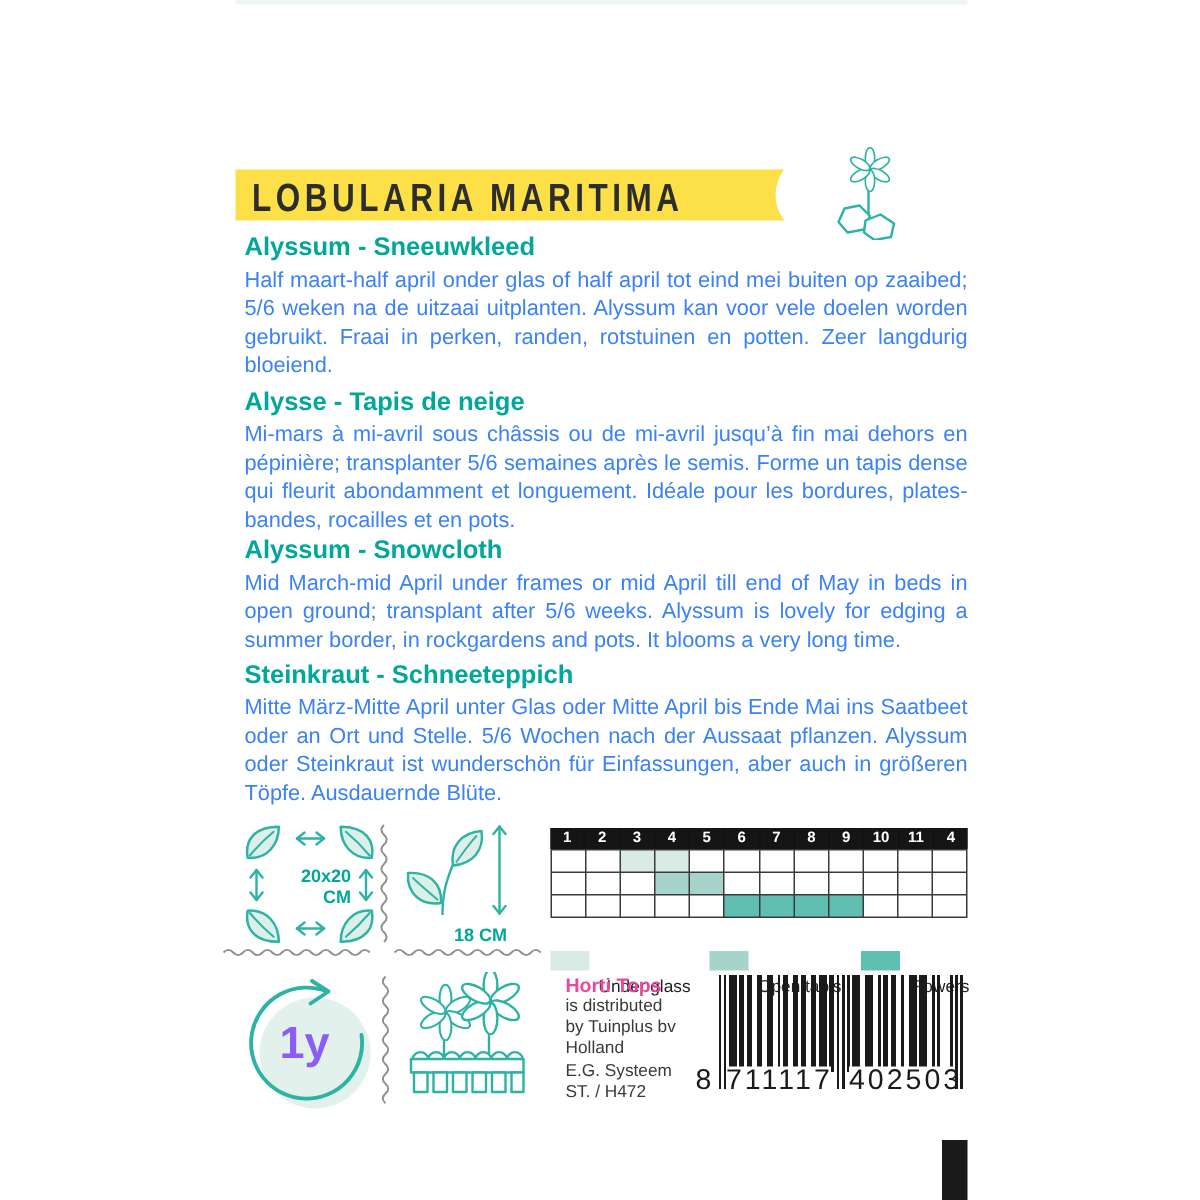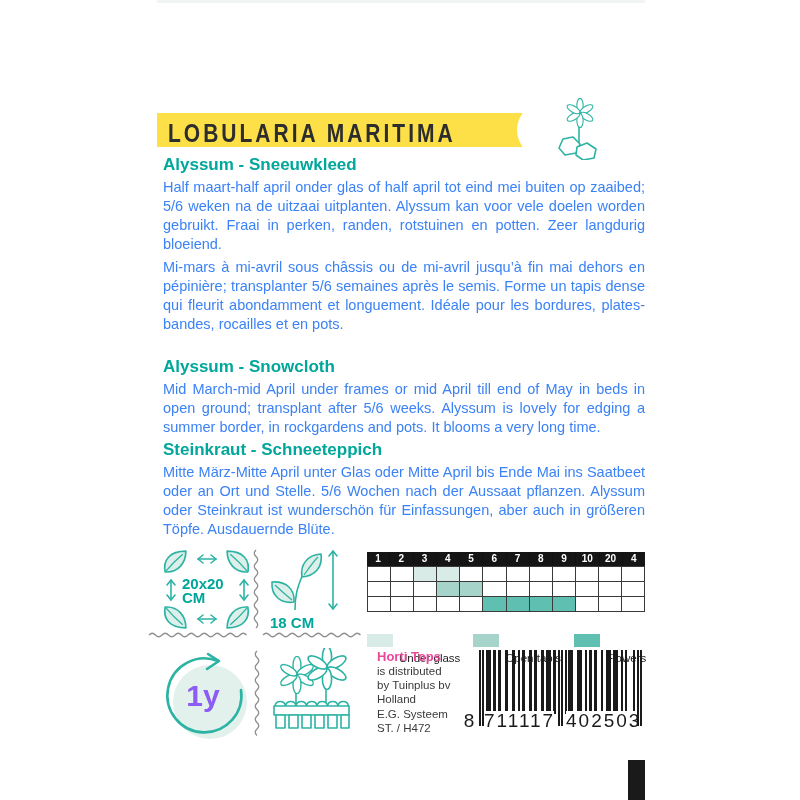--- a/index.html
+++ b/index.html
@@ -25,21 +25,21 @@
   .sec{left:163px;width:482px;}
   .sec h2{margin:0 0 4px 0;font-size:17px;line-height:19px;color:#00a79a;font-weight:700;}
   .sec p{margin:0;font-size:14.5px;line-height:19px;color:#3b82f6;text-align:justify;}
   .sec-nl{top:155px;} .sec-fr{top:258px;} .sec-en{top:357px;} .sec-de{top:440px;}
 
   
   .cellA{left:160px;top:548px;width:96px;height:86px;}
   .cellB{left:266px;top:548px;width:102px;height:88px;}
   .cellC{left:158px;top:648px;width:96px;height:96px;}
   .cellD{left:272px;top:648px;width:84px;height:90px;}
-  .teal-label{color:#00a79a;font-weight:700;font-size:15px;line-height:14px;text-align:left;}
+  .teal-label{color:#00a79a;font-weight:700;font-size:12px;line-height:14px;text-align:right;}
   .oneY{
     position:absolute;left:0;top:0;width:96px;height:96px;display:flex;align-items:center;justify-content:center;
     font-size:30px;font-weight:700;color:#8b5cf6;padding-right:6px;box-sizing:border-box;
   }
 
   
   .wave{color:#8f8f8f;}
   .wave-h1{left:148px;top:631px;}
   .wave-h2{left:262px;top:631px;}
   .wave-v1{left:252px;top:549px;}
@@ -131,20 +131,21 @@
     <path d="M28 49 L38 45 L47 51 L45 60 L34 62 L27 57 Z" fill="#fff"></path>
   </g>
   <use href="#daisy" x="16" y="0" width="30" height="30"></use>
 </svg>
 
 <div class="abs sec sec-nl">
   <h2>Alyssum - Sneeuwkleed</h2>
   <p>Half maart-half april onder glas of half april tot eind mei buiten op zaaibed; 5/6 weken na de uitzaai uitplanten. Alyssum kan voor vele doelen worden gebruikt. Fraai in perken, randen, rotstuinen en potten. Zeer langdurig bloeiend.</p>
 </div>
 <div class="abs sec sec-fr">
+  <h2>Alysse - Tapis de neige</h2>
   <p>Mi-mars à mi-avril sous châssis ou de mi-avril jusqu’à fin mai dehors en pépinière; transplanter 5/6 semaines après le semis. Forme un tapis dense qui fleurit abondamment et longuement. Idéale pour les bordures, plates-bandes, rocailles et en pots.</p>
 </div>
 <div class="abs sec sec-en">
   <h2>Alyssum - Snowcloth</h2>
   <p>Mid March-mid April under frames or mid April till end of May in beds in open ground; transplant after 5/6 weeks. Alyssum is lovely for edging a summer border, in rockgardens and pots. It blooms a very long time.</p>
 </div>
 <div class="abs sec sec-de">
   <h2>Steinkraut - Schneeteppich</h2>
   <p>Mitte März-Mitte April unter Glas oder Mitte April bis Ende Mai ins Saatbeet oder an Ort und Stelle. 5/6 Wochen nach der Aussaat pflanzen. Alyssum oder Steinkraut ist wunderschön für Einfassungen, aber auch in größeren Töpfe. Ausdauernde Blüte.</p>
 </div>
@@ -246,21 +247,21 @@
       <div class="cal-head-cell">1</div>
       <div class="cal-head-cell">2</div>
       <div class="cal-head-cell">3</div>
       <div class="cal-head-cell">4</div>
       <div class="cal-head-cell">5</div>
       <div class="cal-head-cell">6</div>
       <div class="cal-head-cell">7</div>
       <div class="cal-head-cell">8</div>
       <div class="cal-head-cell">9</div>
       <div class="cal-head-cell">10</div>
-      <div class="cal-head-cell">20</div>
+      <div class="cal-head-cell">11</div>
       <div class="cal-head-cell">4</div>
     </div>
   <div class="cal-body">
       <div class="cal-row">
         <div class="cal-cell"></div>
         <div class="cal-cell"></div>
         <div class="cal-cell" style="background: rgb(217, 235, 230);"></div>
         <div class="cal-cell" style="background: rgb(217, 235, 230);"></div>
         <div class="cal-cell"></div>
         <div class="cal-cell"></div>

